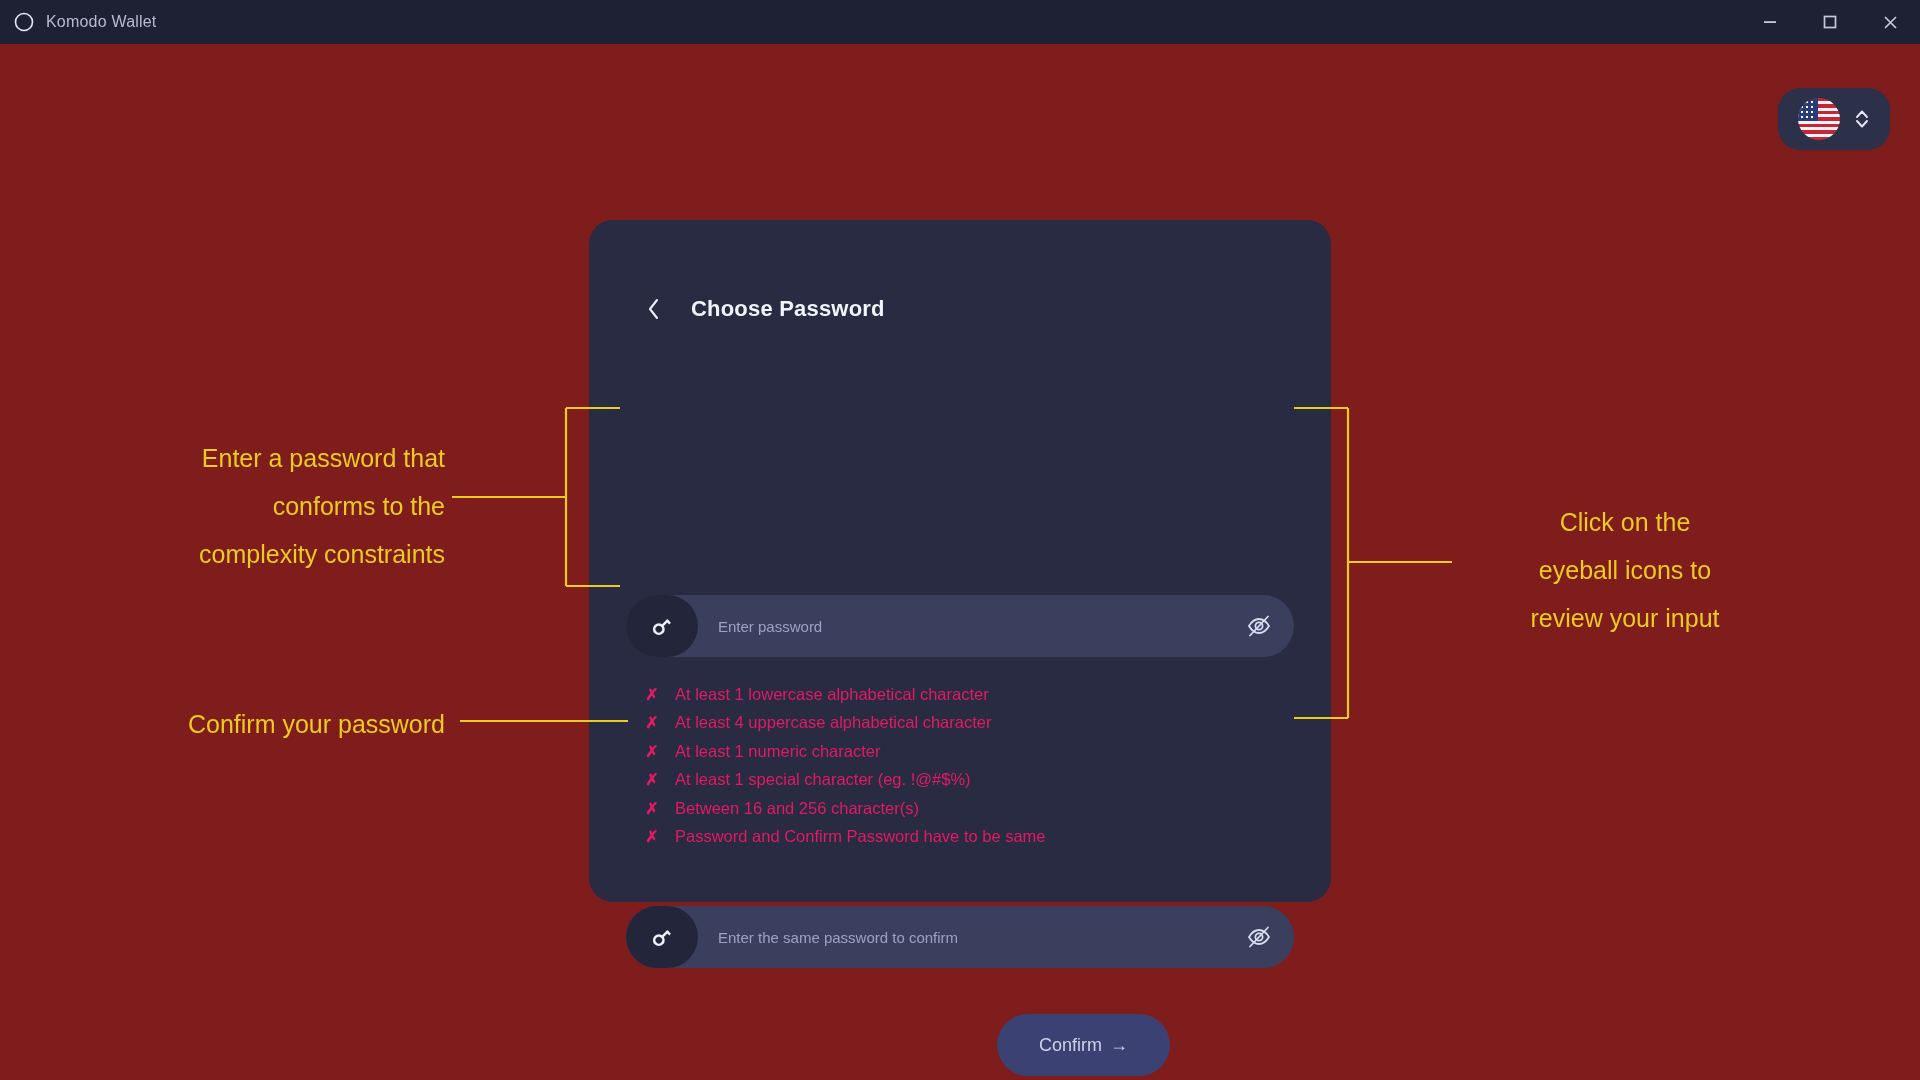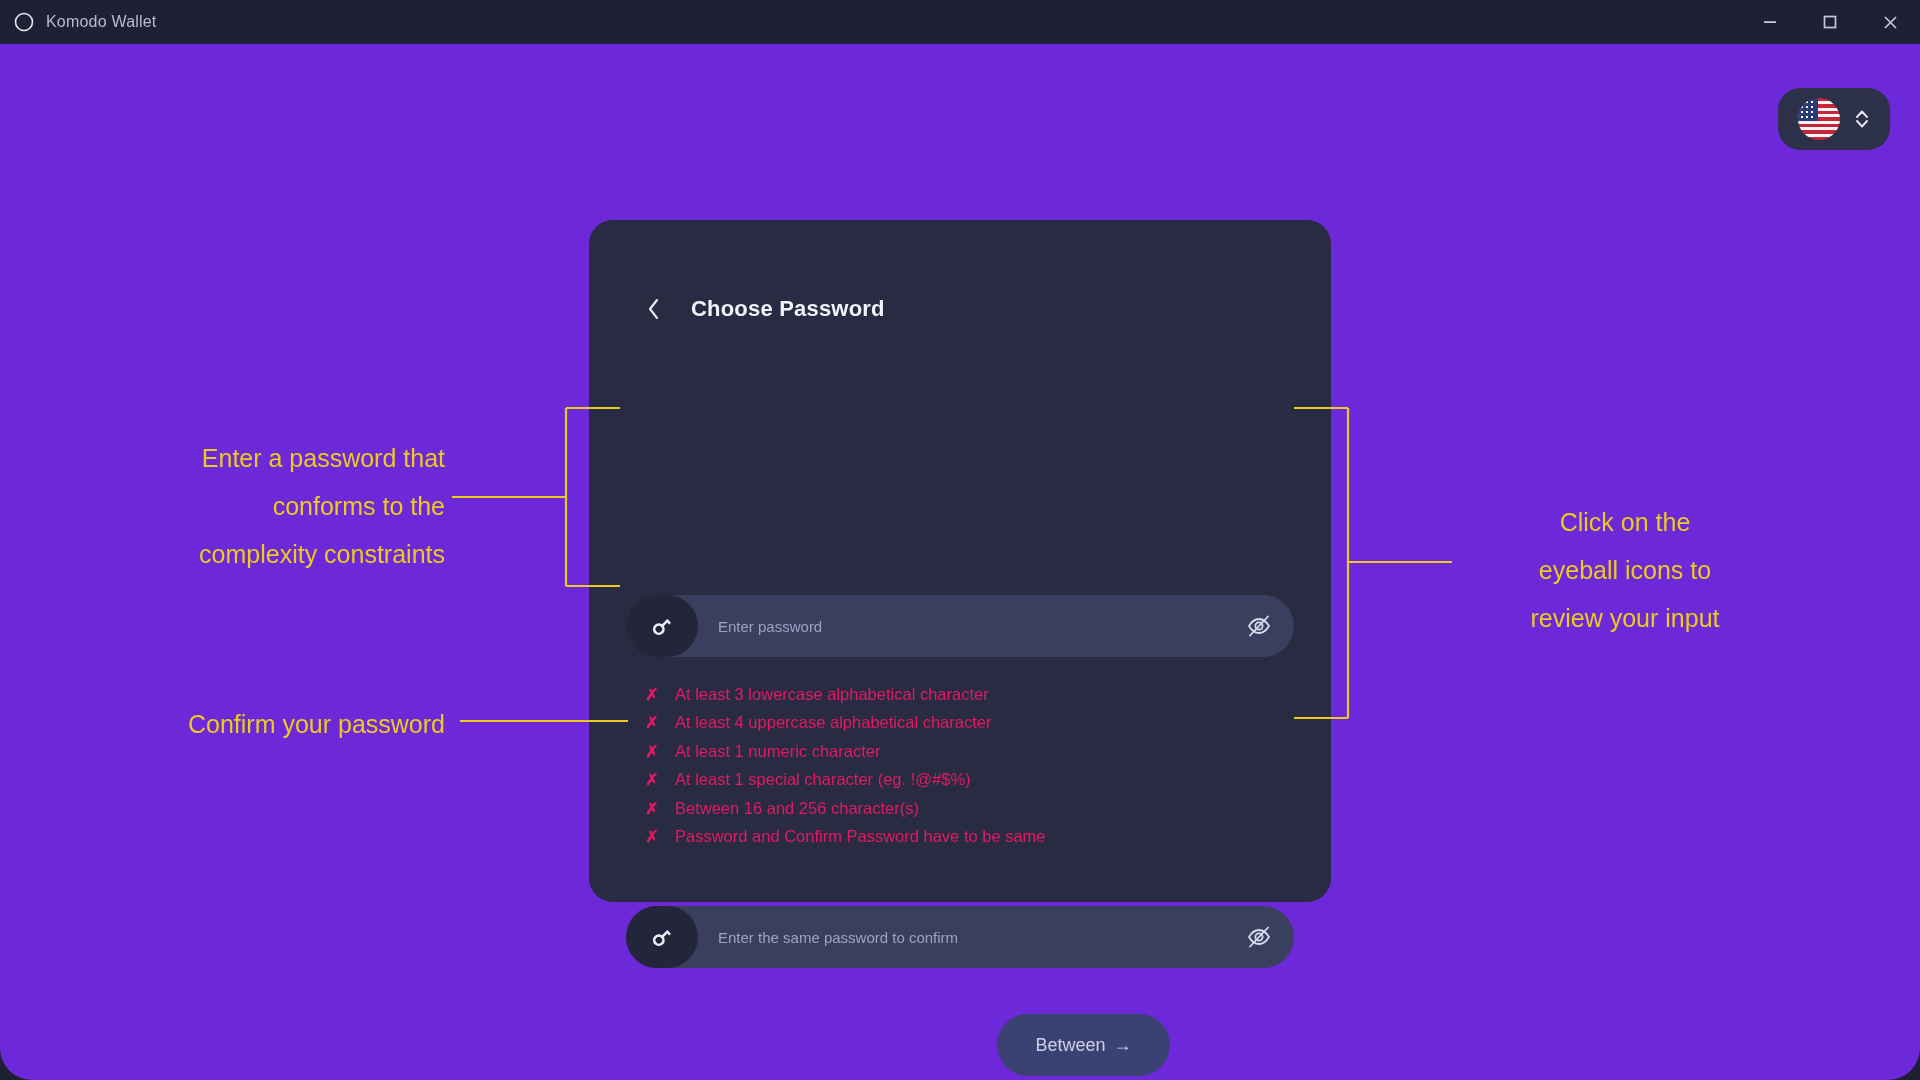--- a/index.html
+++ b/index.html
@@ -5,22 +5,21 @@
   * { box-sizing: border-box; margin: 0; padding: 0; }
   html, body {
     width: 1920px; height: 1080px;
     background: #1e2133;
     font-family: "Liberation Sans", sans-serif;
     overflow: hidden;
   }
   #app {
     position: relative;
     width: 1920px; height: 1080px;
-    background: #6d28d9;
-    border-radius: 32px;
+    background: #7f1d1d;
   }
 
   
   .titlebar {
     position: absolute; top: 0; left: 0;
     width: 1920px; height: 44px;
     background: #1e2133;
     display: flex; align-items: center;
   }
   .tb-logo {
@@ -278,21 +277,21 @@
           <path d="M4 14 C7 9 10.5 7 14 7 C17.5 7 21 9 24 14 C21 19 17.5 21 14 21 C10.5 21 7 19 4 14 Z" fill="none" stroke="currentColor" stroke-width="1.8"></path>
           <circle cx="14" cy="14" r="3.6" fill="none" stroke="currentColor" stroke-width="1.8"></circle>
           <path d="M5 23.5 L23 4.5" stroke="currentColor" stroke-width="1.8" stroke-linecap="round"></path>
         </svg>
       </div>
     </div>
 
     <div class="rules">
       <div class="rule">
         <span class="rule-x">✗</span>
-        <span class="rule-text">At least 3 lowercase alphabetical character</span>
+        <span class="rule-text">At least 1 lowercase alphabetical character</span>
       </div>
       <div class="rule">
         <span class="rule-x">✗</span>
         <span class="rule-text">At least 4 uppercase alphabetical character</span>
       </div>
       <div class="rule">
         <span class="rule-x">✗</span>
         <span class="rule-text">At least 1 numeric character</span>
       </div>
       <div class="rule">
@@ -323,21 +322,21 @@
       <div class="eye-btn">
         <svg width="28" height="28" viewBox="0 0 28 28">
           <path d="M4 14 C7 9 10.5 7 14 7 C17.5 7 21 9 24 14 C21 19 17.5 21 14 21 C10.5 21 7 19 4 14 Z" fill="none" stroke="currentColor" stroke-width="1.8"></path>
           <circle cx="14" cy="14" r="3.6" fill="none" stroke="currentColor" stroke-width="1.8"></circle>
           <path d="M5 23.5 L23 4.5" stroke="currentColor" stroke-width="1.8" stroke-linecap="round"></path>
         </svg>
       </div>
     </div>
 
     <button class="continue-btn">
-      <span>Between</span>
+      <span>Confirm</span>
       <span>→</span>
     </button>
   </div>
 
   <svg class="lines">
     <g stroke="#eccb20" stroke-width="2.2" fill="none">
 
       <path d="M566 408 L620 408"></path>
       <path d="M566 408 L566 586"></path>
       <path d="M566 586 L620 586"></path>

